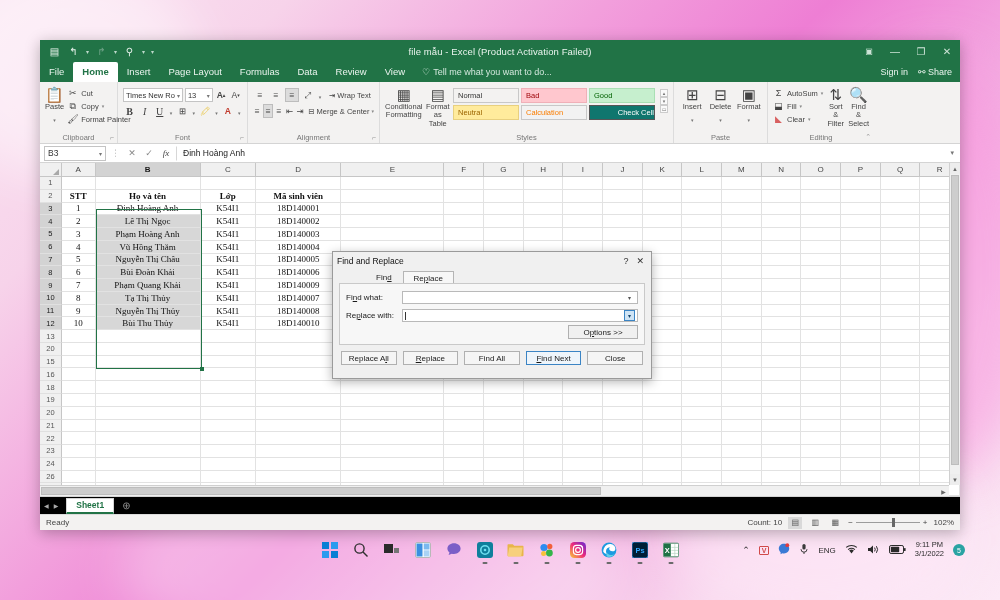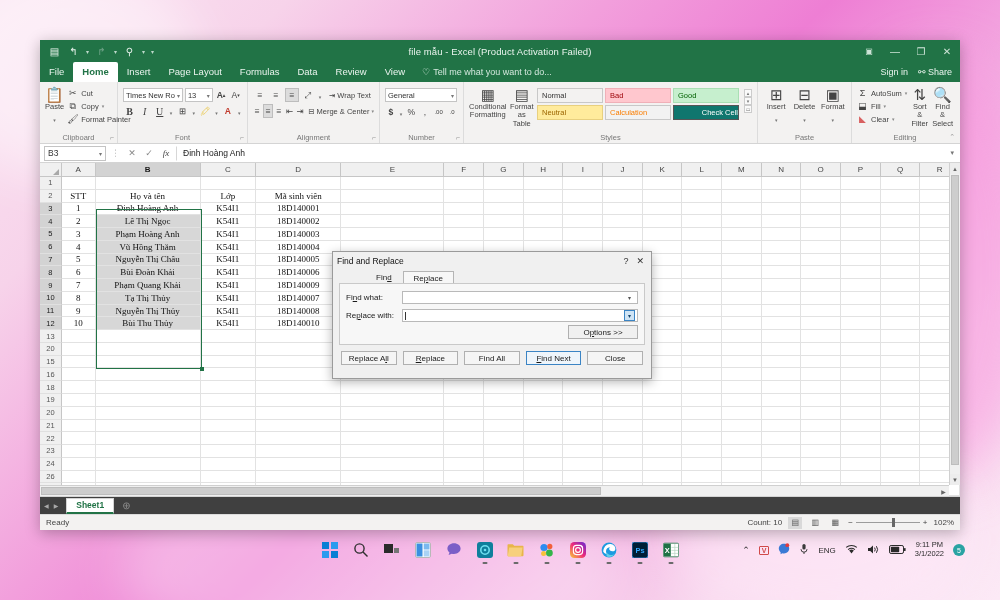--- a/index.html
+++ b/index.html
@@ -84,37 +84,37 @@
   .corner-cell{ width:22px; border-right:1px solid #c6c6c6; background:#f0f0f0; position:relative;}
   .corner-cell::after{ content:""; position:absolute; right:2px; bottom:1px; border-left:6px solid transparent; border-bottom:6px solid #a9a9a9;}
   .col-head{ border-right:1px solid #c6c6c6; display:flex; align-items:center; justify-content:center; font-size:8px; color:#444; background:#f0f0f0;}
   .col-head.sel{ background:#d3d3d3; color:#1a1a1a; font-weight:bold;}
   .rows-area{ flex:1; overflow:hidden; display:flex; flex-direction:column;}
   .grid-row{ display:flex; height:16px;}
   .row-head{ width:22px; border-right:1px solid #c6c6c6; border-bottom:1px solid #e0e0e0; background:#f0f0f0; display:flex; align-items:center; justify-content:center; font-size:7.5px; color:#555;}
   .row-head.sel{ background:#d3d3d3; color:#1a1a1a;}
   .cell{ border-right:1px solid #e2e2e2; border-bottom:1px solid #e2e2e2; font-size:9px; display:flex; align-items:center; justify-content:center; overflow:hidden; white-space:nowrap;
          font-family:"Liberation Serif", serif; color:#111;}
-  .cell.bold{ font-weight:normal;}
+  .cell.bold{ font-weight:bold;}
   .cell.shaded{ background:#d7d7d7;}
   .cell.active-cell{ background:#fff;}
   .selrange{ position:absolute; border:1px solid #217346; pointer-events:none;}
   .selrange::after{ content:""; position:absolute; right:-3px; bottom:-3px; width:4px; height:4px; background:#217346;}
 
   .vscroll{ position:absolute; top:0; right:0; width:11px; bottom:11px; background:#f0f0f0; border-left:1px solid #d0d0d0;}
   .vscroll .thumb{ position:absolute; left:1px; right:1px; top:12px; height:290px; background:#cdcdcd; border:1px solid #bdbdbd;}
   .vscroll .arrow{ position:absolute; left:0; right:0; height:11px; display:flex; align-items:center; justify-content:center; font-size:6px; color:#666; background:#ededed;}
   .vscroll .arrow.up{ top:0;} .vscroll .arrow.dn{ bottom:0;}
   .hscroll{ position:absolute; left:0; right:11px; bottom:0; height:11px; background:#f0f0f0; border-top:1px solid #d0d0d0;}
   .hscroll .thumb{ position:absolute; top:1px; bottom:1px; left:1px; width:560px; background:#cdcdcd; border:1px solid #bdbdbd;}
   .hscroll .arrow{ position:absolute; top:0; bottom:0; width:11px; display:flex; align-items:center; justify-content:center; font-size:6px; color:#666;}
   .hscroll .arrow.r{ right:0;}
 
   
-  .sheet-bar{ height:18px; background:#404040; border-top:1px solid #d4d4d4; display:flex; align-items:center; padding-left:4px; gap:4px;}
+  .sheet-bar{ height:18px; background:#000000; border-top:1px solid #d4d4d4; display:flex; align-items:center; padding-left:4px; gap:4px;}
   .sheet-nav{ display:flex; gap:5px; color:#a8a8a8; font-size:6px; padding-right:4px;}
   .sheet-tab{ background:#fff; border:1px solid #d4d4d4; border-bottom:2px solid #217346; height:16px; padding:0 9px; display:flex; align-items:center; font-size:8.5px; font-weight:bold; color:#217346;}
   .sheet-add{ font-size:10px; color:#8a8a8a; padding:0 4px;}
 
   
   .statusbar{ height:16px; background:#f3f2f1; border-top:1px solid #dcdcdc; display:flex; align-items:center; padding:0 6px; font-size:8px; color:#444;}
   .status-right{ margin-left:auto; display:flex; align-items:center; gap:6px;}
   .view-btn{ width:14px; height:12px; display:flex; align-items:center; justify-content:center; font-size:8px; color:#555; }
   .view-btn.sel{ background:#d9d9d9;}
   .zoom-slider{ display:flex; align-items:center; gap:3px; }
@@ -287,38 +287,20 @@
             <span>⊟</span>
             <span>Merge &amp; Center</span>
             <span style="font-size:5px;color:#888;">▾</span>
           </div>
         </div>
       </div>
       <div class="rgroup-label">Alignment</div>
       <div class="dialog-launcher">⌐</div>
     </div>
 
-    <div class="rgroup" style="width:84px;">
-      <div style="display:flex;flex-direction:column;padding-top:3px;gap:3px;">
-        <div class="combo" style="width:72px;">
-          <span class="cv">General</span>
-          <span class="ca">▾</span>
-        </div>
-        <div class="align-row">
-          <div class="ic-btn" style="font-weight:bold;">$</div>
-          <div class="mini-caret">▾</div>
-          <div class="ic-btn">%</div>
-          <div class="ic-btn">,</div>
-          <div class="ic-btn" style="font-size:6px;">.00</div>
-          <div class="ic-btn" style="font-size:6px;">.0</div>
-        </div>
-      </div>
-      <div class="rgroup-label">Number</div>
-      <div class="dialog-launcher">⌐</div>
-    </div>
 
     <div class="rgroup" style="width:294px;">
       <div class="rgroup-body">
         <div class="big-btn" style="width:44px;">
           <span class="gl">▦</span>
           <span style="text-align:center;">Conditional Formatting</span>
         </div>
         <div class="big-btn" style="width:40px;">
           <span class="gl">▤</span>
           <span style="text-align:center;">Format as Table</span>

